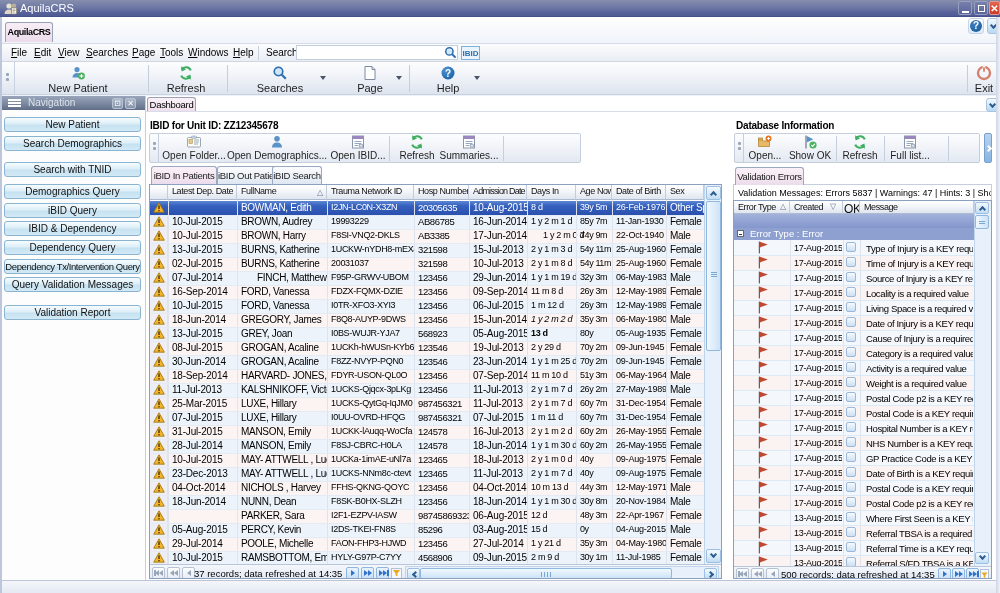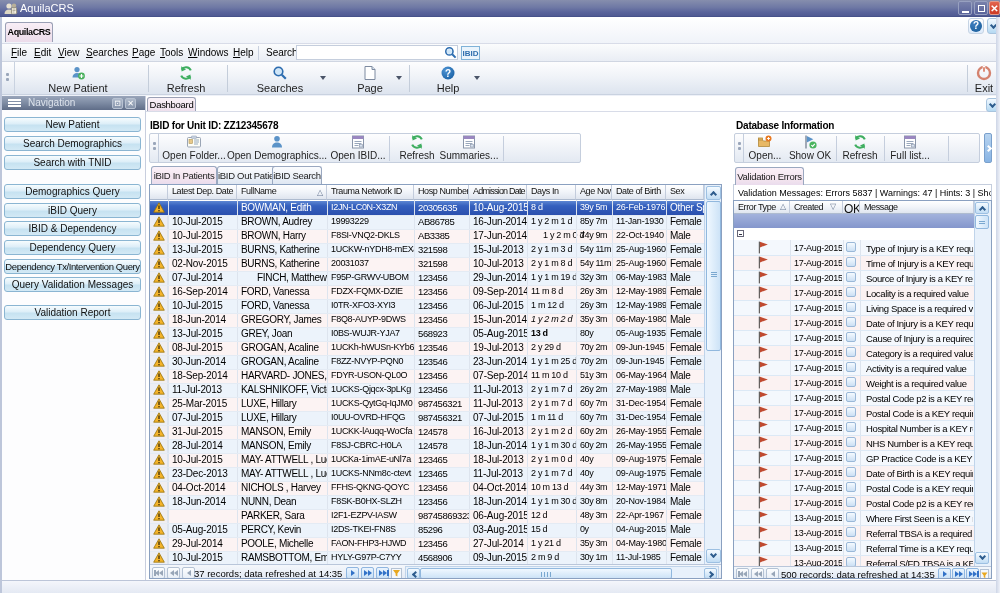--- a/index.html
+++ b/index.html
@@ -167,21 +167,21 @@
     <div id="navhdr"></div>
   </div>
 <div class="abs" style="left:8px;top:99px;width:13px;height:8px;border-top:2px solid #fff;border-bottom:2px solid #fff;">
     <div style="margin-top:1px;height:2px;background:#fff;"></div>
   </div>
 <div class="abs" style="left:28px;top:97px;color:#dde3ec;font-size:10px;">Navigation</div>
 <div class="abs" style="left:112px;top:98px;width:11px;height:11px;border:1px solid #b8c2d2;border-radius:2px;background:linear-gradient(#aeb9ca,#8795ac);color:#fff;font-size:8px;text-align:center;line-height:10px;">⊡</div>
 <div class="abs" style="left:125px;top:98px;width:11px;height:11px;border:1px solid #b8c2d2;border-radius:2px;background:linear-gradient(#aeb9ca,#8795ac);color:#fff;font-size:8px;text-align:center;line-height:10px;">✕</div>
 <div class="abs navbtn" style="top:117px;">New Patient</div>
 <div class="abs navbtn" style="top:136px;">Search Demographics</div>
-<div class="abs navbtn" style="top:155px;">Search with TNID</div>
+<div class="abs navbtn" style="top:162px;">Search with TNID</div>
 <div class="abs navbtn" style="top:184px;">Demographics Query</div>
 <div class="abs navbtn" style="top:202.7px;">iBID Query</div>
 <div class="abs navbtn" style="top:221.3px;">IBID &amp; Dependency</div>
 <div class="abs navbtn" style="top:240px;">Dependency Query</div>
 <div class="abs navbtn" style="top:258.7px;"><span style="font-size:9.5px;letter-spacing:-0.4px">Dependency Tx/Intervention Query</span></div>
 <div class="abs navbtn" style="top:277.4px;">Query Validation Messages</div>
 <div class="abs navbtn" style="top:305px;">Validation Report</div>
 <div class="abs" id="dash">
 <div id="dashtab">Dashboard</div>
 <div class="hline" style="left:0;top:15px;width:850px;height:1px;"></div>
@@ -316,21 +316,21 @@
 <div class="cell" style="left:462px;top:0px;width:54px;font-size:9px;letter-spacing:-0.2px;">25-Aug-1960</div>
 <div class="cell" style="left:516px;top:0px;width:38px;letter-spacing:-0.3px;">Female</div>
 </div>
 <div class="row" style="left:0;top:72.0px;width:554px;height:14.0px;background:#fcf3f3;">
 <div class="abs" style="left:0;top:0;width:18px;height:14.0px;background:#f0eef2;border-right:1px solid #dde4ee;"></div>
 <div class="warn" style="left:3px;top:1px;"><svg width="12" height="11" viewBox="0 0 12 11">
             <path d="M6 0.8 L11.3 10.2 L0.7 10.2 Z" fill="#f5b42a" stroke="#977106" stroke-width="0.8"></path>
             <rect x="5.35" y="3.4" width="1.3" height="3.6" fill="#3a2c08"></rect>
             <rect x="5.35" y="8" width="1.3" height="1.3" fill="#3a2c08"></rect>
           </svg></div>
-<div class="cell" style="left:18px;top:0px;width:69px;">02-Nov-2015</div>
+<div class="cell" style="left:18px;top:0px;width:69px;">02-Jul-2015</div>
 <div class="cell" style="left:87px;top:0px;width:90px;letter-spacing:-0.3px;">BURNS, Katherine</div>
 <div class="cell" style="left:177px;top:0px;width:87px;font-size:9px;letter-spacing:-0.3px;">20031037</div>
 <div class="cell" style="left:264px;top:0px;width:55px;font-size:9.5px;letter-spacing:-0.4px;">321598</div>
 <div class="cell" style="left:319px;top:0px;width:58px;">10-Jul-2013</div>
 <div class="cell" style="left:377px;top:0px;width:49px;font-size:9px;letter-spacing:-0.3px;">2 y 1 m 8 d</div>
 <div class="cell" style="left:426px;top:0px;width:36px;font-size:9px;letter-spacing:-0.4px;">54y 11m</div>
 <div class="cell" style="left:462px;top:0px;width:54px;font-size:9px;letter-spacing:-0.2px;">25-Aug-1960</div>
 <div class="cell" style="left:516px;top:0px;width:38px;letter-spacing:-0.3px;">Female</div>
 </div>
 <div class="row" style="left:0;top:86.0px;width:554px;height:14.0px;background:#ecf3fb;">
@@ -826,20 +826,21 @@
 <div class="ptab active" style="left:589px;top:71px;width:69px;">Validation Errors</div>
 <div class="abs" style="left:587px;top:88px;width:259px;height:16px;background:#fff;border:1px solid #c5cedd;border-bottom:none;overflow:hidden;white-space:nowrap;padding:3px 0 0 4px;font-size:9px;">Validation Messages: Errors 5837 | Warnings: 47 | Hints: 3 | Show All</div>
 <div class="grid" style="left:587px;top:104px;width:259px;height:379px;font-size:9.5px;">
 <div class="gh" style="left:0px;top:0;width:56px;height:13px;padding:1px 0 0 4px;">Error Type</div>
 <div class="gh" style="left:56px;top:0;width:53px;height:13px;padding:1px 0 0 4px;">Created</div>
 <div class="gh" style="left:109px;top:0;width:17px;height:13px;padding:1px 0 0 1px;font-size:12px;text-align:center;">OK?</div>
 <div class="gh" style="left:126px;top:0;width:114px;height:13px;padding:1px 0 0 4px;">Message</div>
 <div class="abs" style="left:46px;top:1px;color:#6a7a94;font-size:8px;">△</div>
 <div class="abs" style="left:96px;top:1px;color:#6a7a94;font-size:8px;">▽</div>
 <div class="abs" style="left:0;top:13px;width:240px;height:14px;background:linear-gradient(#a2b2dc,#8496cc);"></div>
+<div class="abs" style="left:0;top:27px;width:240px;height:12px;background:#8ea0d0;color:#fff;padding:0 0 0 16px;line-height:12px;">Error Type : Error</div>
 <div class="abs" style="left:3px;top:29px;width:7px;height:7px;background:#fff;border:1px solid #667;">
         <div style="position:absolute;left:1px;top:2.5px;width:3px;height:1px;background:#334;"></div>
       </div>
 <div class="row" style="left:0;top:39.0px;width:240px;height:15.0px;background:#f4f8fd;">
 <div class="abs" style="left:24px;top:1px;"><svg width="11" height="13" viewBox="0 0 11 13">
             <rect x="0.8" y="0.6" width="1.1" height="11.8" fill="#55504e"></rect>
             <path d="M2 0.8 L9.8 3.4 L2 6.4 Z" fill="#c04a30"></path>
           </svg></div>
 <div class="cell" style="left:56px;top:2px;width:52px;font-size:9px;letter-spacing:-0.3px;">17-Aug-2015</div>
 <div class="abs" style="left:112px;top:2px;width:10px;height:10px;border:1px solid #9ab8d8;border-radius:2px;background:linear-gradient(#f4faff,#cce0f4);"></div>

